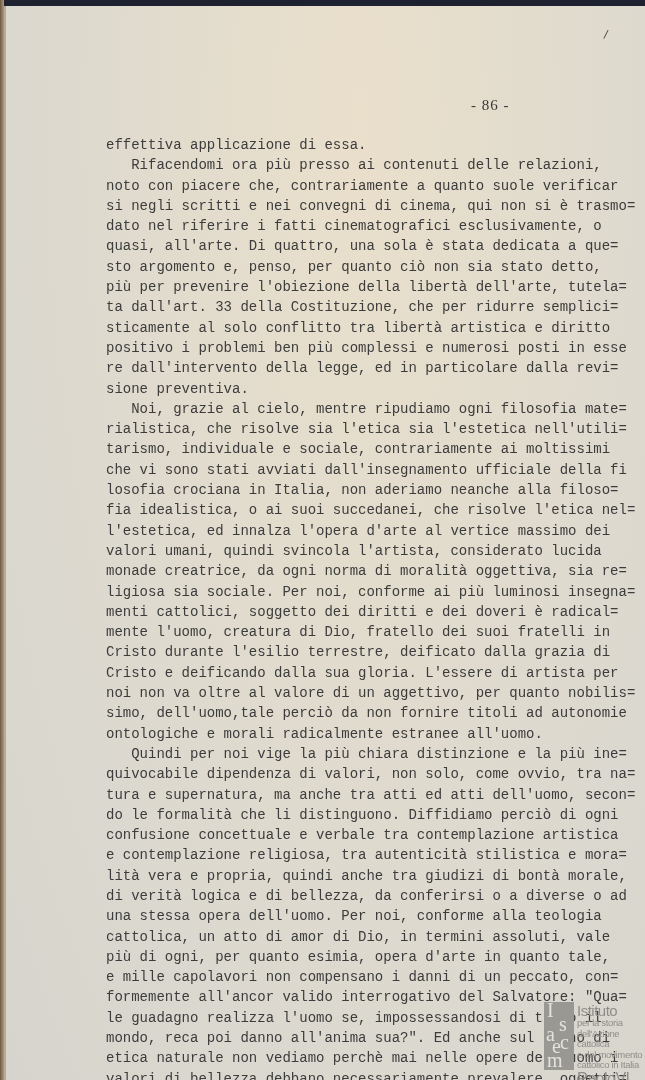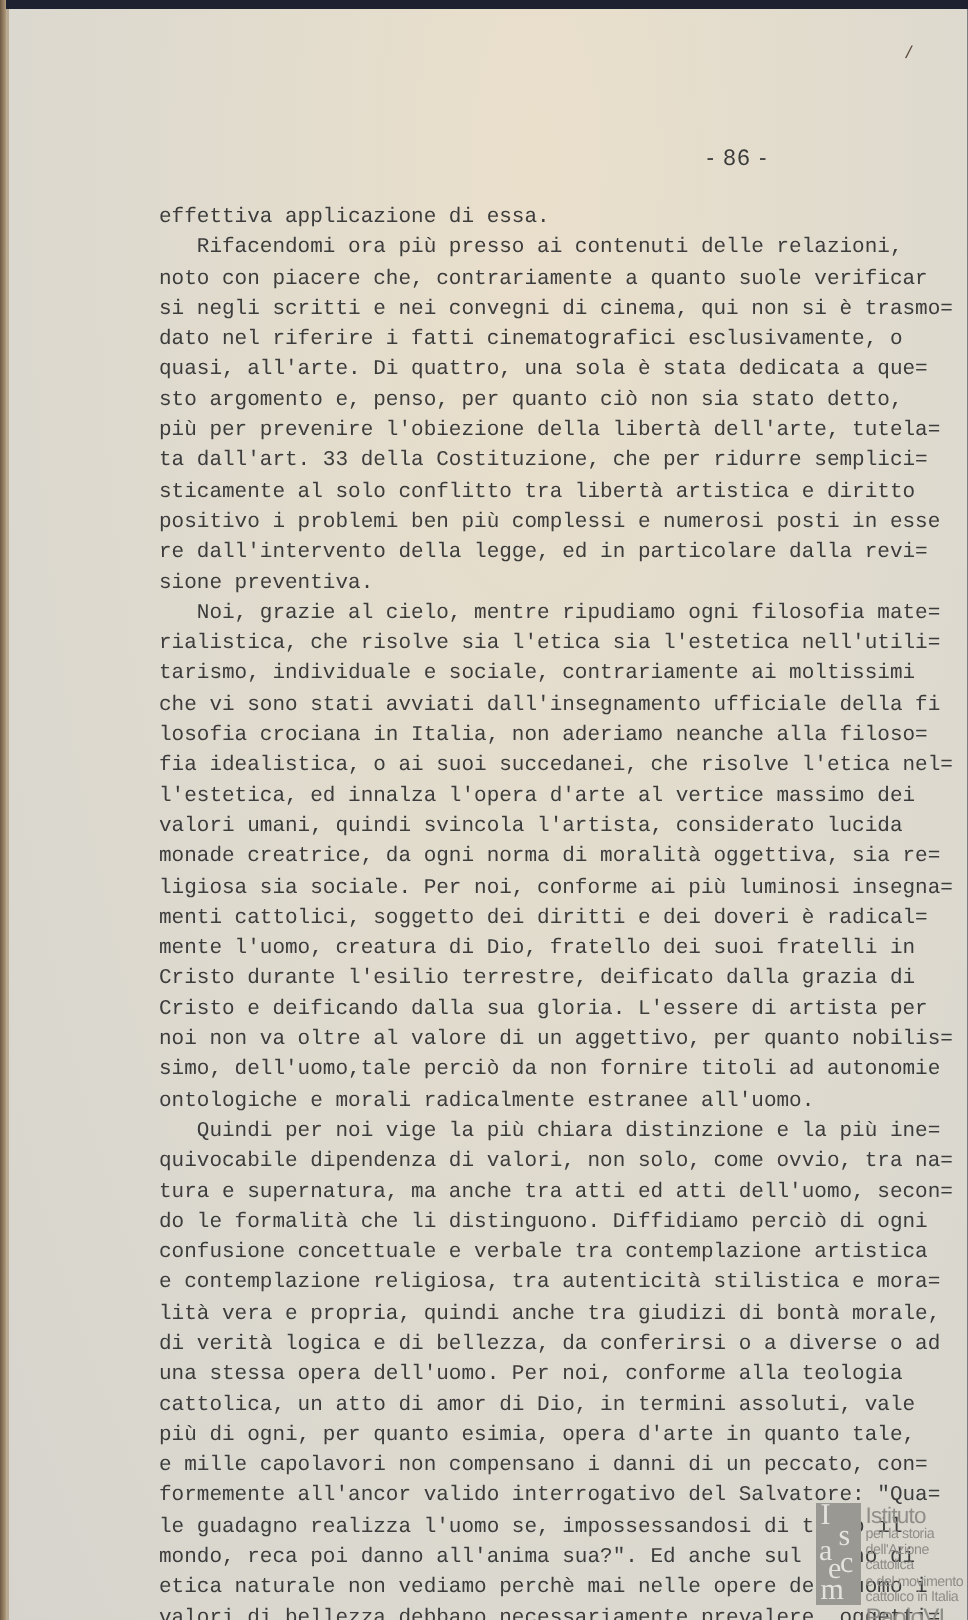--- a/index.html
+++ b/index.html
@@ -18,21 +18,21 @@
     }
     .top-bar {
       position: absolute; left: 0; top: 0; width: 645px; height: 7px; background: #1e2130;
     }
     .pencil-mark {
       position: absolute; left: 598px; top: 22px; color: #5a4a3a; font-size: 11px;
       font-family: "DejaVu Sans", sans-serif; transform: rotate(10deg);
     }
     .page-number {
       position: absolute; left: 465px; top: 91px;
-      font-family: Liberation Sans, sans-serif;
+      font-family: Liberation Serif, serif;
       font-size: 15px; color: #3a3a3a; letter-spacing: 1px;
     }
     .text {
       position: absolute; left: 100px; top: 129px; width: 540px;
       font-family: "Liberation Mono", "DejaVu Sans Mono", monospace;
       font-size: 14px; line-height: 20.3px; color: #3c3c3c;
       white-space: pre;
     }
     .line { display: block; height: 20.3px; }
     .logo {

